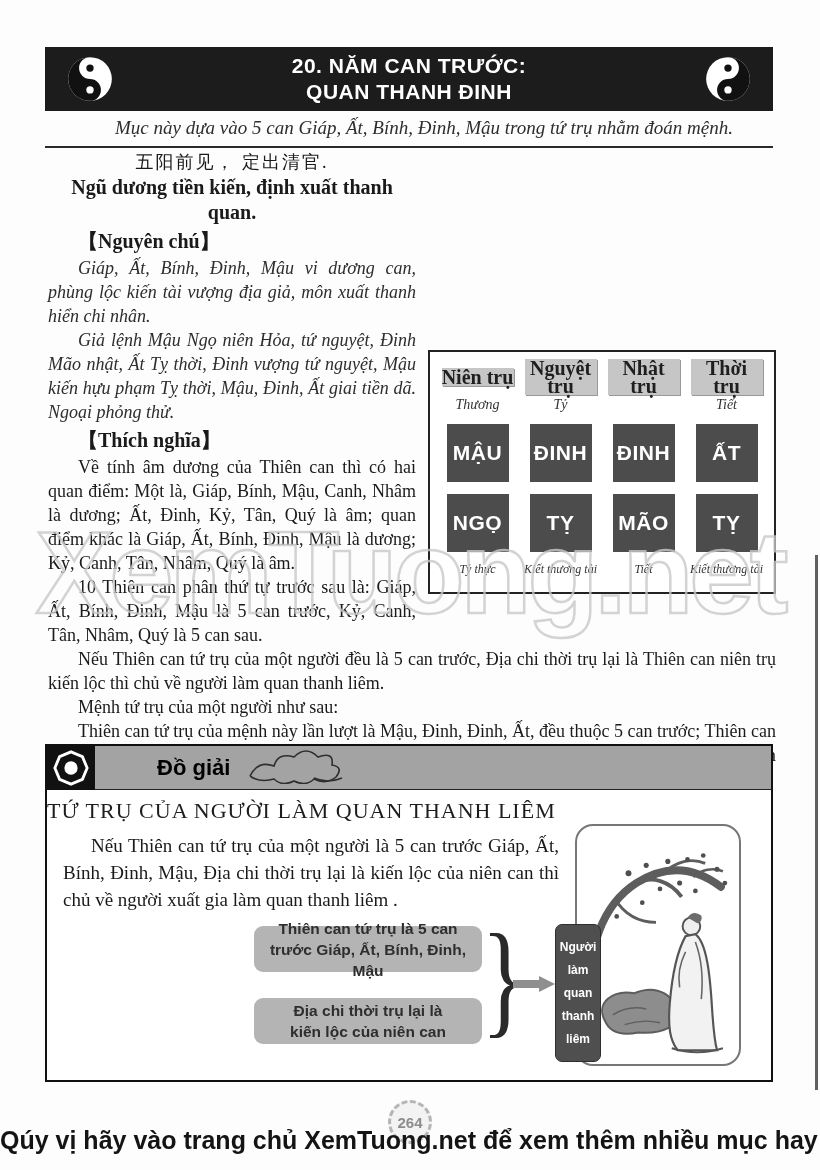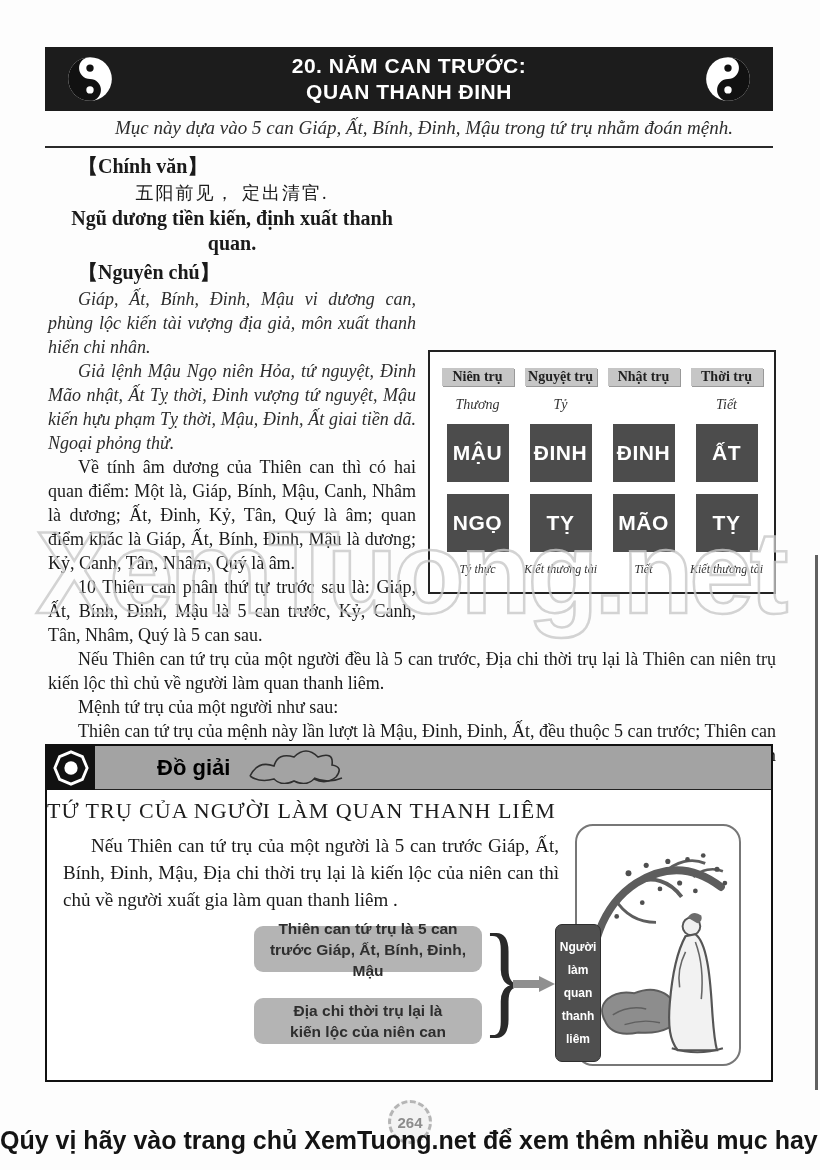--- a/index.html
+++ b/index.html
@@ -46,21 +46,21 @@
   
   .pillar-table{
     float:right; width:348px; height:244px; margin:200px 0 6px 12px;
     border:2px solid #222; background:#fff;
     display:grid; grid-template-columns:repeat(4,1fr);
     grid-template-rows:30px 26px 70px 70px 22px;
     padding:10px 6px 4px 6px; align-items:center; justify-items:center;
     text-align:center;
   }
   .pt-head{
-    background:#c6c6c6; color:#1f1f1f; font-weight:bold; font-size:14px;
+    background:#c6c6c6; color:#1f1f1f; font-weight:bold; font-size:20px;
     width:72px; padding:0 0; line-height:18px; box-shadow:1px 1px 0 #999;
   }
   .pt-rel{ font-style:italic; font-size:14px; color:#333; white-space:nowrap; }
   .pt-rel.small{ font-size:12px; }
   .pt-box{
     width:62px; height:58px; background:#4c4c4c; color:#fff;
     font-family:"Liberation Sans", sans-serif; font-weight:bold; font-size:21px;
     display:flex; align-items:center; justify-content:center; letter-spacing:.5px;
   }
 
@@ -199,28 +199,28 @@
       <div class="pt-box">TỴ</div>
       <div class="pt-box">MÃO</div>
       <div class="pt-box">TỴ</div>
 
       <div class="pt-rel small">Tỷ thực</div>
       <div class="pt-rel small">Kiết thương tài</div>
       <div class="pt-rel small">Tiết</div>
       <div class="pt-rel small">Kiết thương tài</div>
     </div>
 
-    <p class="sec-label">【Chính văn】</p>
     <p class="center-line cn">五阳前见， 定出清官.</p>
     <p class="center-line bold-line">Ngũ dương tiền kiến, định xuất thanh quan.</p>
 
     <p class="sec-label">【Nguyên chú】</p>
     <p class="it ind">Giáp, Ất, Bính, Đinh, Mậu vi dương can, phùng lộc kiến tài vượng địa giả, môn xuất thanh hiển chi nhân.</p>
     <p class="it ind">Giả lệnh Mậu Ngọ niên Hỏa, tứ nguyệt, Đinh Mão nhật, Ất Tỵ thời, Đinh vượng tứ nguyệt, Mậu kiến hựu phạm Tỵ thời, Mậu, Đinh, Ất giai tiền dã. Ngoại phỏng thử.</p>
 
+    <p class="sec-label">【Thích nghĩa】</p>
     <p class="ind">Về tính âm dương của Thiên can thì có hai quan điểm: Một là, Giáp, Bính, Mậu, Canh, Nhâm là dương; Ất, Đinh, Kỷ, Tân, Quý là âm; quan điểm khác là Giáp, Ất, Bính, Đinh, Mậu là dương; Kỷ, Canh, Tân, Nhâm, Quý là âm.</p>
     <p class="ind">10 Thiên can phân thứ tự trước sau là: Giáp, Ất, Bính, Đinh, Mậu là 5 can trước, Kỷ, Canh, Tân, Nhâm, Quý là 5 can sau.</p>
     <p class="ind">Nếu Thiên can tứ trụ của một người đều là 5 can trước, Địa chi thời trụ lại là Thiên can niên trụ kiến lộc thì chủ về người làm quan thanh liêm.</p>
     <p class="ind">Mệnh tứ trụ của một người như sau:</p>
     <p class="ind">Thiên can tứ trụ của mệnh này lần lượt là Mậu, Đinh, Đinh, Ất, đều thuộc 5 can trước; Thiên can niên trụ là Mậu, Mậu lộc tại Tỵ, Địa chi thời trụ là Tỵ, Tỵ là Mậu can kiến lộc, chủ về người làm quan thanh liêm.</p>
   </div>
 
   <div class="dogiai">
     <div class="dg-bar">
       <div class="dg-icon">

